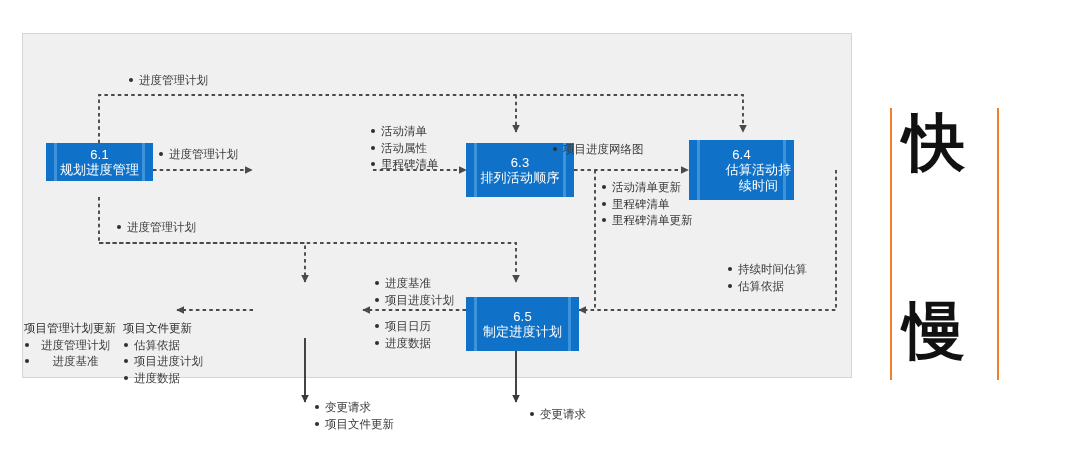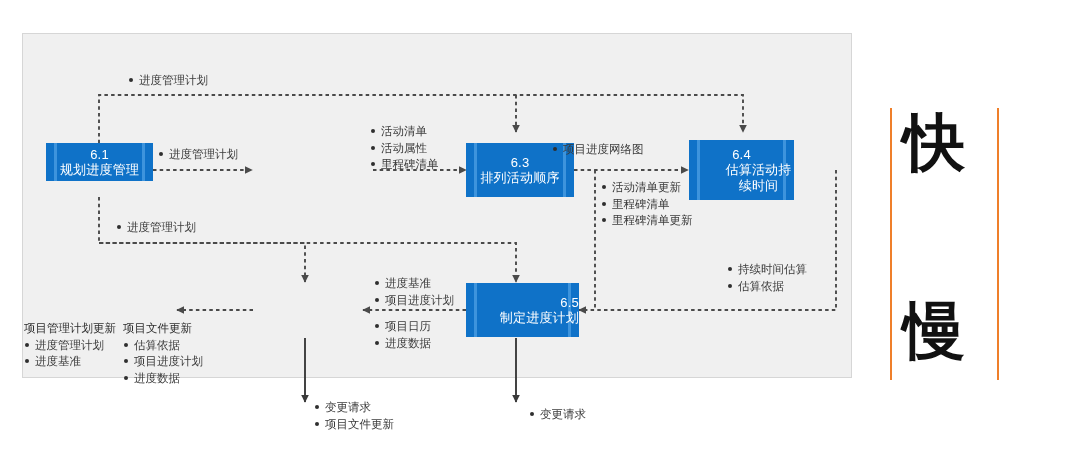--- a/index.html
+++ b/index.html
@@ -119,21 +119,21 @@
     <span class="nm">排列活动顺序</span>
   </div>
 
   <div class="node" style="left:689px;top:140px;width:105px;height:60px;">
     <span class="bar-l"></span>
     <span class="bar-r"></span>
     <span class="num">6.4</span>
     <span class="nm" style="max-width:88px;white-space:normal;padding-left:34px;">估算活动持续时间</span>
   </div>
 
-  <div class="node" style="left:466px;top:283px;width:113px;height:54px;align-items:flex-end;">
+  <div class="node" style="left:466px;top:297px;width:113px;height:54px;">
     <span class="bar-l"></span>
     <span class="bar-r"></span>
     <span class="num">6.5</span>
     <span class="nm">制定进度计划</span>
   </div>
 
 
   <div class="ann" style="left:128px;top:72px;">
     <ul>
         <li>进度管理计划</li>
@@ -188,21 +188,21 @@
     </ul>
   </div>
 
   <div class="ann" style="left:374px;top:318px;">
     <ul>
       <li>项目日历</li>
       <li>进度数据</li>
     </ul>
   </div>
 
-  <div class="ann" style="left:24px;top:320px;">
+  <div class="ann" style="left:24px;top:320px;text-align:center;">
     <span class="hd">项目管理计划更新</span>
     <ul>
       <li>进度管理计划</li>
       <li>进度基准</li>
     </ul>
   </div>
 
   <div class="ann" style="left:123px;top:320px;">
     <span class="hd">项目文件更新</span>
     <ul>

